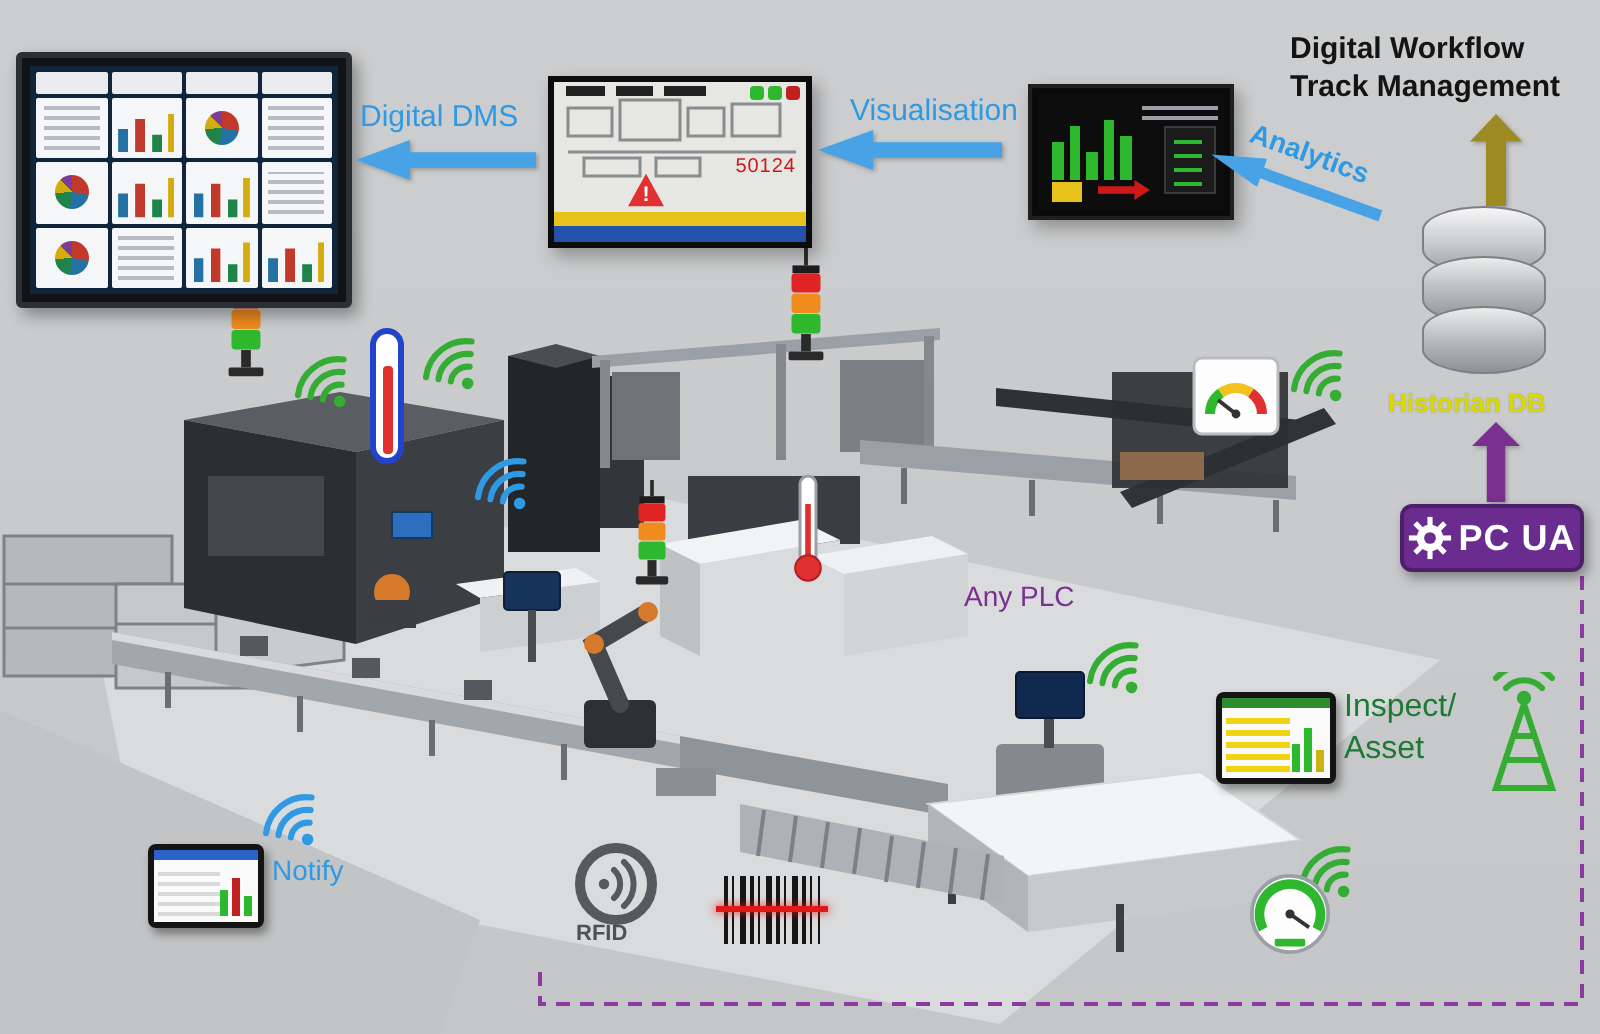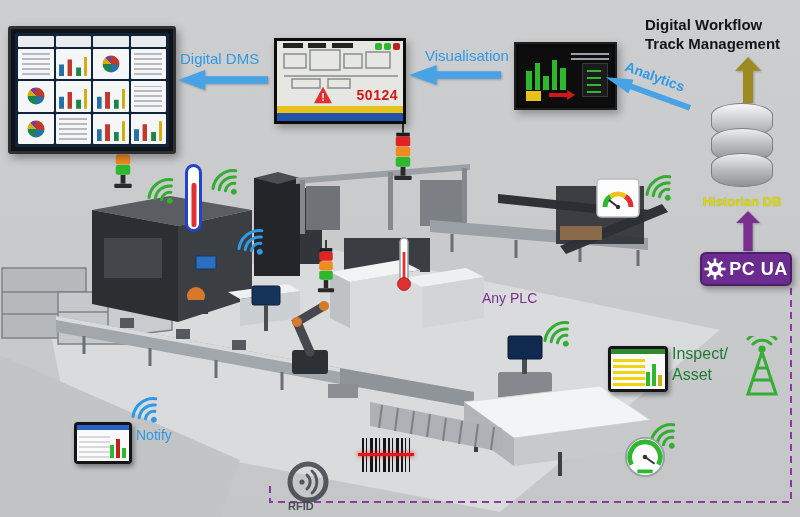--- a/index.html
+++ b/index.html
@@ -30,21 +30,21 @@
   .andon-screen{width:100%;height:100%;background:#e6e6e2;position:relative;overflow:hidden}
   .andon-machines{position:absolute;left:3px;top:3px;right:3px;height:46px}
   .andon-top{position:absolute;top:2px;left:6px;width:70px;height:5px;
       background:linear-gradient(90deg,#222 0 28%,transparent 28% 36%,#222 36% 62%,transparent 62% 70%,#222 70% 100%)}
   .andon-status{position:absolute;top:2px;right:3px;display:flex;gap:2px}
   .andon-status i{width:7px;height:7px;border-radius:2px}
   .andon-status i:nth-child(1){background:#2eb82e}
   .andon-status i:nth-child(2){background:#2eb82e}
   .andon-status i:nth-child(3){background:#c02020}
   .andon-warning{position:absolute;left:36px;bottom:17px}
-  .andon-number{position:absolute;right:5px;bottom:18px;color:#d01818;font-weight:bold;font-size:14px;letter-spacing:.5px}
+  .andon-number{position:absolute;right:5px;bottom:32px;color:#d01818;font-weight:normal;font-size:10px;letter-spacing:.5px}
   .strip-yellow{position:absolute;left:0;right:0;bottom:8px;height:7px;background:#e7c21a}
   .strip-blue{position:absolute;left:0;right:0;bottom:0;height:8px;background:#2353a8}
   
   .adash{position:absolute;left:514px;top:42px;width:103px;height:68px;background:#0a0a0a;border:2px solid #1f1f1f;
          padding:3px;z-index:5;box-shadow:3px 4px 8px rgba(0,0,0,.3)}
   .adash-screen{width:100%;height:100%;background:#0d0d0d;position:relative;overflow:hidden}
   .adash-lines{position:absolute;left:52px;top:5px;width:38px;height:8px;
       background:repeating-linear-gradient(0deg,#9aa0a5 0 2px,transparent 2px 5px)}
   .adash-bars{position:absolute;left:7px;top:11px;width:40px;height:32px;display:flex;align-items:flex-end;gap:3px}
   .adash-bars i{flex:1;background:#2eb82e}
@@ -57,21 +57,21 @@
   .adash-arrow{position:absolute;left:30px;bottom:5px;width:26px;height:10px;color:#d01818;transform:rotate(180deg)}
   .adash-panel{position:absolute;right:4px;top:16px;width:26px;height:34px;background:#1b1b1b;border:1px solid #3a3a3a;
       background-image:repeating-linear-gradient(0deg,#2eb82e 0 2px,transparent 2px 7px);background-size:60% 100%;background-repeat:no-repeat;background-position:4px 4px}
   
   .lbl{position:absolute;font-weight:normal;z-index:6;white-space:nowrap}
   .lbl-blue{color:#2f9ae3;font-size:15px}
   .lbl-dms{left:180px;top:50px}
   .lbl-vis{left:425px;top:47px}
   .workflow{position:absolute;left:645px;top:16px;width:152px;text-align:left;color:#141414;font-weight:bold;
             font-size:15px;line-height:1.25;z-index:6}
-  .historian{position:absolute;left:694px;top:194px;width:96px;text-align:center;color:#d9d900;font-weight:bold;
+  .historian{position:absolute;left:694px;top:194px;width:96px;text-align:left;color:#d9d900;font-weight:bold;
              font-size:13px;z-index:6;text-shadow:0 0 1px rgba(90,90,0,.4)}
   .lbl-plc{left:482px;top:290px;color:#7b2f8e;font-size:14px}
   .lbl-inspect{left:672px;top:344px;color:#1d7a34;font-size:16px;line-height:1.3}
   .lbl-notify{left:136px;top:427px;color:#2f9ae3;font-size:14px}
   .arrow{position:absolute;z-index:5;filter:drop-shadow(1px 1px 1px rgba(0,0,0,.25))}
   .arrow-blue{color:#47a3e6}
   .arrow-olive{color:#9d8a22}
   .arrow-purple{color:#7b2f8e}
   .rot-group{position:absolute;left:606px;top:68px;width:92px;transform:rotate(20deg);z-index:6;text-align:center}
   .rot-group .lbl-analytics{color:#2f9ae3;font-weight:bold;font-size:14px;white-space:nowrap}
@@ -103,21 +103,21 @@
   .tab-rows.gray{background:repeating-linear-gradient(0deg,#d7d9db 0 2px,#fbfbfb 2px 5px)}
   .tab-bars{position:absolute;right:3px;bottom:3px;width:30%;height:60%;display:flex;align-items:flex-end;gap:2px}
   .tab-bars i{flex:1;background:#2eb82e}
   .tab-bars i:nth-child(1){height:60%}
   .tab-bars i:nth-child(2){height:90%;background:#2eb82e}
   .tab-bars i:nth-child(3){height:45%;background:#c9b212}
   .tab-bars.multi i:nth-child(1){background:#2eb82e}
   .tab-bars.multi i:nth-child(2){background:#c02020}
   .tab-bars.multi i:nth-child(3){background:#2eb82e}
   
-  .rfid{position:absolute;left:286px;top:460px;width:48px;z-index:4;text-align:left}
+  .rfid{position:absolute;left:286px;top:420px;width:48px;z-index:4;text-align:left}
   .rfid svg{width:44px;height:44px;opacity:.85}
   .rfid-label{color:#3f4347;font-weight:bold;font-size:11px;margin-top:-8px;margin-left:2px;opacity:.9}
   .barcode{position:absolute;left:362px;top:438px;width:48px;height:34px;z-index:4;
       background:repeating-linear-gradient(90deg,#151515 0 2px,transparent 2px 4px,#151515 4px 5px,transparent 5px 8px,#151515 8px 11px,transparent 11px 13px)}
   .barcode::after{content:"";position:absolute;left:-4px;right:-4px;top:15px;height:3px;background:#e01818;
       box-shadow:0 0 5px #e01818}
 </style>
 </head>
 <body>
 

